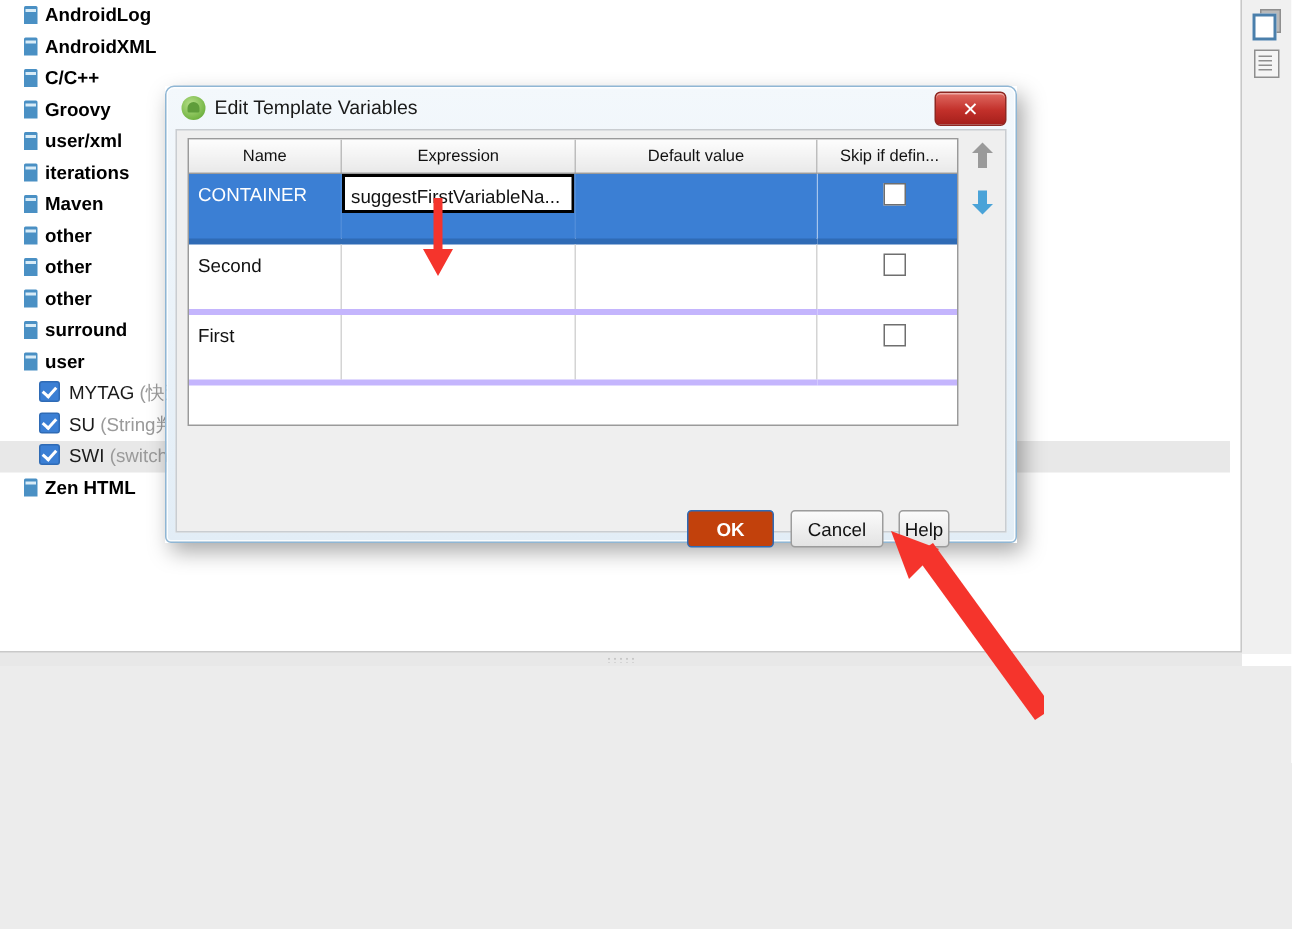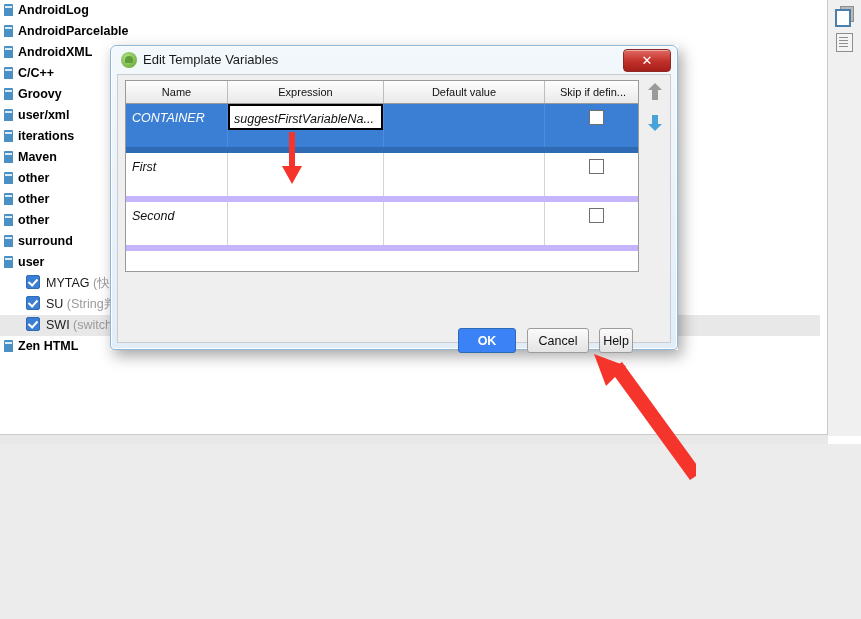--- a/index.html
+++ b/index.html
@@ -13,21 +13,21 @@
   
   #ide-root{position:absolute;inset:0;background:#ffffff;}
 
   
   #template-tree{
     position:absolute;left:0;top:0;width:820px;height:372px;
     background:#ffffff;overflow:hidden;
   }
   .tree-row{
     position:relative;height:21px;line-height:21px;
-    padding-left:4px;white-space:nowrap;font-size:12.5px;
+    padding-left:16px;white-space:nowrap;font-size:12.5px;
   }
   .tree-row.group{font-weight:bold;}
   .tree-row.selected-row{background:#e8e8e8;}
   .grp-icon{
     display:inline-block;width:9px;height:12px;vertical-align:-2px;
     margin-right:5px;background:#4a90c4;border-radius:1px 1px 0 0;
     position:relative;
   }
   .grp-icon:after{
     content:"";position:absolute;left:1px;top:2px;width:7px;height:2px;background:#d9ecf7;
@@ -80,21 +80,21 @@
   }
 
   
   #detail-panel{
     position:absolute;left:0;top:444px;width:861px;height:175px;
     background:#ececec;
   }
 
   
   #dialog{
-    position:absolute;left:110px;top:45px;width:568px;height:305px;
+    position:absolute;left:110px;top:57px;width:568px;height:305px;
     box-shadow:4px 6px 14px rgba(0,0,0,.35);
   }
   #dlg-frame{
     position:absolute;inset:0;
     background:linear-gradient(#f3f8fc,#e2edf6);
     border:1px solid #8fb6d4;border-radius:6px 6px 4px 4px;
     box-shadow:inset 0 0 0 1px rgba(255,255,255,.85);
     box-sizing:border-box;
   }
   #dlg-title{
@@ -130,22 +130,22 @@
   }
   table#var-table{border-collapse:collapse;width:100%;table-layout:fixed;}
   #var-table th{
     height:22px;font-weight:normal;font-size:11px;
     background:linear-gradient(#fdfdfd,#e9e9e9);
     border-right:1px solid #bdbdbd;border-bottom:1px solid #9a9a9a;
     text-align:center;color:#111;padding:0;
   }
   #var-table td{
     height:27px;font-size:12.5px;padding:0 0 16px 6px;
-    border-right:1px solid #d4d4d4;border-bottom:6px solid #c4b5fd;
-    color:#111;overflow:hidden;white-space:nowrap;font-style:italic;
+    border-right:1px solid #d4d4d4;border-bottom:4px solid #c4b5fd;
+    color:#111;overflow:hidden;white-space:nowrap;
   }
   #var-table tr.sel td{background:#3b7fd4;color:#fff;border-right-color:#4f8cd9;border-bottom-color:#2f6bb5;}
   .col-name{width:101px;}
   .col-expr{width:155px;}
   .col-def{width:160px;}
   .col-skip{width:96px;}
   td.cell-center{text-align:center;padding-left:0;}
   .row-cb{
     display:inline-block;width:15px;height:15px;background:#fff;
     border:1px solid #6f6f6f;vertical-align:middle;box-sizing:border-box;
@@ -174,21 +174,21 @@
   .ar-up .head{top:2px;border-bottom:7px solid #9a9a9a;}
   .ar-down .stem{top:4px;background:#4aa3d8;}
   .ar-down .head{top:13px;border-top:7px solid #4aa3d8;}
   
   .dlg-btn{
     position:absolute;height:25px;border-radius:3px;font-size:12.5px;
     display:flex;align-items:center;justify-content:center;cursor:default;
     box-sizing:border-box;
   }
   #btn-ok{
-    left:340px;top:253px;width:58px;background:#3b82f6;border:1px solid #2f6bb5;
+    left:340px;top:253px;width:58px;background:#c2410c;border:1px solid #2f6bb5;
     color:#fff;font-weight:bold;
   }
   #btn-cancel{
     left:409px;top:253px;width:62px;
     background:linear-gradient(#fbfbfb,#e3e3e3);border:1px solid #9c9c9c;color:#111;
   }
   #btn-help{
     left:481px;top:253px;width:34px;
     background:linear-gradient(#fbfbfb,#e3e3e3);border:1px solid #9c9c9c;color:#111;
   }
@@ -197,23 +197,20 @@
   #arrow-big{position:absolute;left:586px;top:352px;width:110px;height:132px;pointer-events:none;}
 </style>
 </head>
 <body>
 
 <div id="ide-root">
 
   <div id="template-tree">
     <div class="tree-row group">
       <span class="grp-icon"></span><span>AndroidLog</span>
-    </div>
-    <div class="tree-row group">
-      <span class="grp-icon"></span><span>AndroidParcelable</span>
     </div>
     <div class="tree-row group">
       <span class="grp-icon"></span><span>AndroidXML</span>
     </div>
     <div class="tree-row group">
       <span class="grp-icon"></span><span>C/C++</span>
     </div>
     <div class="tree-row group">
       <span class="grp-icon"></span><span>Groovy</span>
     </div>
@@ -322,27 +319,27 @@
           <tbody>
             <tr class="sel">
               <td>CONTAINER</td>
               <td>
                   <span class="expr-editing">suggestFirstVariableNa...</span>
                 </td>
               <td></td>
               <td class="cell-center"><span class="row-cb"></span></td>
             </tr>
             <tr>
-              <td>First</td>
+              <td>Second</td>
               <td></td>
               <td></td>
               <td class="cell-center"><span class="row-cb"></span></td>
             </tr>
             <tr>
-              <td>Second</td>
+              <td>First</td>
               <td></td>
               <td></td>
               <td class="cell-center"><span class="row-cb"></span></td>
             </tr>
           </tbody>
         </table>
       </div>
 
       <div id="move-btns">
         <div class="arrow-btn ar-up">

